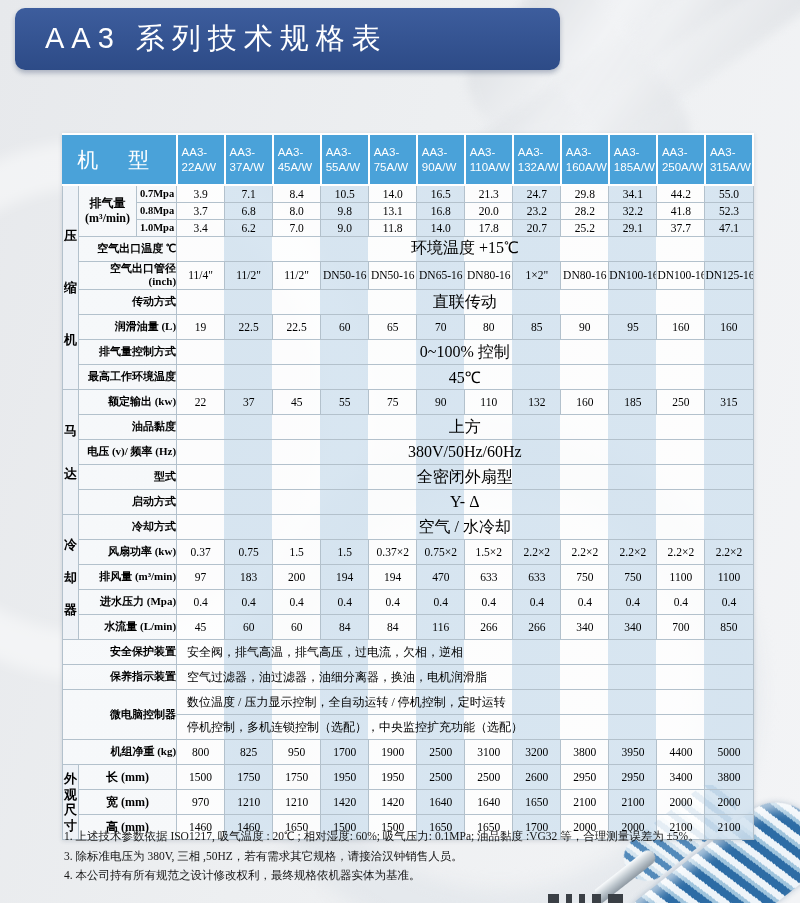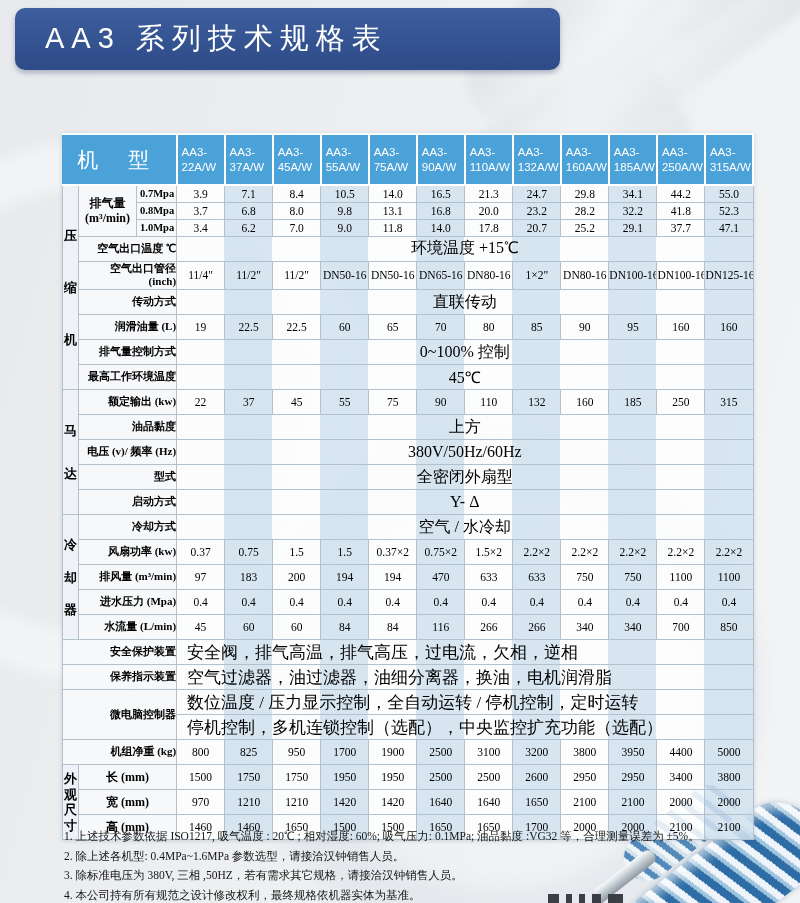--- a/index.html
+++ b/index.html
@@ -79,21 +79,21 @@
   td.group{ background:rgba(233,239,245,.6); position:relative; font-weight:bold; font-size:13px; }
   .vtext{ position:absolute; inset:4px 0; display:flex; flex-direction:column;
     justify-content:space-evenly; align-items:center; }
   .vtext span{ line-height:1; }
   td.label{ font-size:11px; font-weight:bold; text-align:right; padding-left:5px;
     white-space:pre-line; line-height:1.25; overflow:hidden; }
   td.labelC{ font-size:12px; font-weight:bold; text-align:center; white-space:pre-line; line-height:1.25; }
   td.sub{ font-size:10.5px; font-weight:bold; text-align:left; padding-left:3px; white-space:nowrap; overflow:hidden; }
   td.val{ font-size:11.5px; text-align:center; white-space:nowrap; overflow:hidden; }
   td.span{ font-size:16px; text-align:center; white-space:nowrap; }
-  td.spanL{ font-size:17px; text-align:left; padding-left:10px; white-space:nowrap; overflow:hidden; }
+  td.spanL{ font-size:12px; text-align:left; padding-left:10px; white-space:nowrap; overflow:hidden; }
 
   
   .footnotes{ position:absolute; left:64px; top:827px; width:700px; z-index:2; }
   .fn{ font-size:11.5px; line-height:19.5px; color:#151515; white-space:nowrap; }
 </style>
 </head>
 <body>
 
 <div class="page">
 
@@ -444,21 +444,20 @@
             <td class="val">2000</td>
             <td class="val">2100</td>
             <td class="val">2100</td>
           </tr>
         </tbody>
     </table>
   </div>
 
   <div class="footnotes">
       <div class="fn">1. 上述技术参数依据 ISO1217, 吸气温度 : 20℃ ; 相对湿度: 60%; 吸气压力: 0.1MPa; 油品黏度 :VG32 等，合理测量误差为 ±5%。</div>
-      <div class="fn">2. 除上述各机型: 0.4MPa~1.6MPa 参数选型，请接洽汉钟销售人员。</div>
       <div class="fn">3. 除标准电压为 380V, 三相 ,50HZ，若有需求其它规格，请接洽汉钟销售人员。</div>
       <div class="fn">4. 本公司持有所有规范之设计修改权利，最终规格依机器实体为基准。</div>
     </div>
 
   <div class="decor rotor-box">
     <div class="rotor2"></div>
     <div class="shaft"></div>
     <div class="rotor"></div>
   </div>
 

